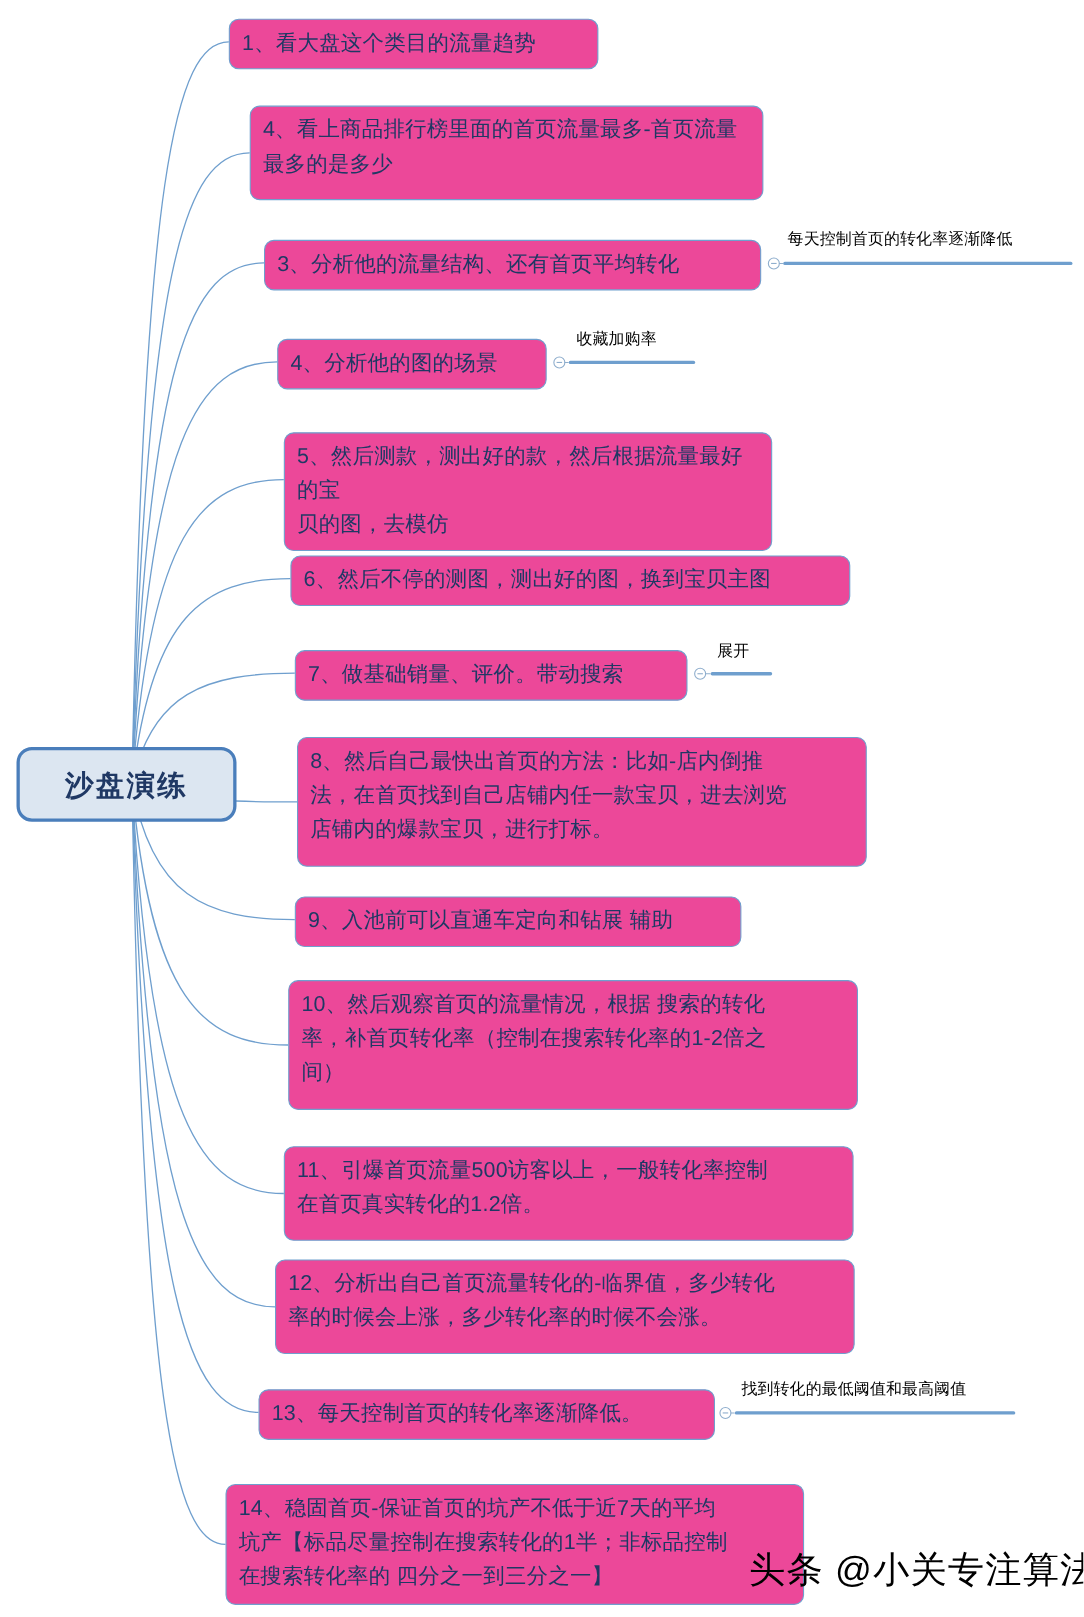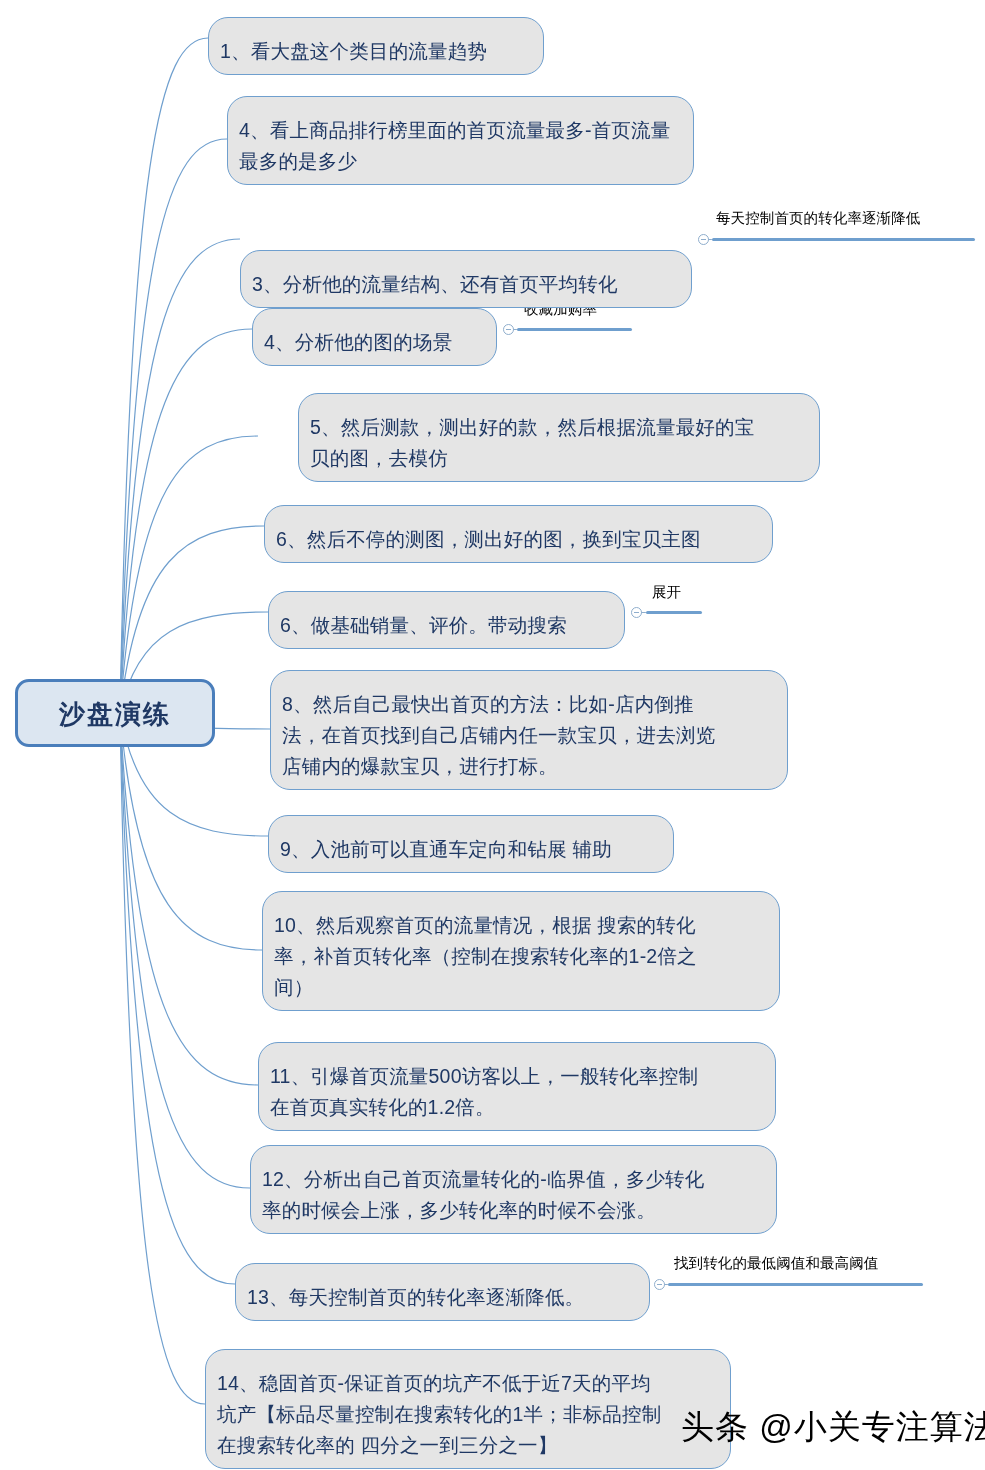--- a/index.html
+++ b/index.html
@@ -22,27 +22,27 @@
     position: absolute;
     left: 0;
     top: 0;
     width: 985px;
     height: 1470px;
     pointer-events: none;
   }
   .node {
     position: absolute;
     box-sizing: border-box;
-    background: #e5e5e5;
+    background: #ec4899;
     border: 1.6px solid #6f9fce;
-    border-radius: 20px;
+    border-radius: 9px;
     color: #1f3864;
     font-size: 19.5px;
     line-height: 31px;
-    padding: 18px 11px 7px 11px;
+    padding: 6px 11px 7px 11px;
     letter-spacing: 0.2px;
     white-space: pre-line;
     z-index: 3;
   }
   .node.root {
     background: #dce6f1;
     border: 3px solid #4a7ebb;
     border-radius: 14px;
     font-size: 26px;
     font-weight: bold;
@@ -115,34 +115,34 @@
       <path d="M 120 713 C 135.6 1102.5, 178.5 1188, 250 1188" fill="none" stroke="#6f9fce" stroke-width="1.2"></path>
       <path d="M 120 713 C 133.8 1181.22, 171.75 1284, 235 1284" fill="none" stroke="#6f9fce" stroke-width="1.2"></path>
       <path d="M 120 713 C 130.2 1279.62, 158.25 1404, 205 1404" fill="none" stroke="#6f9fce" stroke-width="1.2"></path>
     </svg>
 
   <div id="nodes-layer">
       <div class="node root" style="left: 15px; top: 679px; width: 200px; height: 68px;">沙盘演练</div>
       <div class="node" style="left: 208px; top: 17px; width: 336px; min-height: 42px;">1、看大盘这个类目的流量趋势</div>
       <div class="node" style="left: 227px; top: 96px; width: 467px; min-height: 86px;">4、看上商品排行榜里面的首页流量最多-首页流量
 最多的是多少</div>
-      <div class="node" style="left: 240px; top: 218px; width: 452px; min-height: 42px; margin-top: 32px;">3、分析他的流量结构、还有首页平均转化</div>
+      <div class="node" style="left: 240px; top: 218px; width: 452px; min-height: 42px;">3、分析他的流量结构、还有首页平均转化</div>
       <div class="sub-dot" style="left: 698px; top: 234px;"></div>
       <div class="sub-line" style="left: 712px; top: 238px; width: 263px; height: 3px;"></div>
       <div class="sub-line" style="left: 708px; top: 238.5px; width: 4px; height: 1.4px; background: rgb(143, 174, 205);"></div>
       <div class="sub-label" style="left: 716px; top: 209px;">每天控制首页的转化率逐渐降低</div>
       <div class="node" style="left: 252px; top: 308px; width: 245px; min-height: 42px;">4、分析他的图的场景</div>
       <div class="sub-dot" style="left: 503px; top: 324px;"></div>
       <div class="sub-line" style="left: 517px; top: 328px; width: 115px; height: 3px;"></div>
       <div class="sub-line" style="left: 513px; top: 328.5px; width: 4px; height: 1.4px; background: rgb(143, 174, 205);"></div>
       <div class="sub-label" style="left: 524px; top: 300px;">收藏加购率</div>
-      <div class="node" style="left: 258px; top: 393px; width: 522px; min-height: 86px; margin-left: 40px;">5、然后测款，测出好的款，然后根据流量最好的宝
+      <div class="node" style="left: 258px; top: 393px; width: 444px; min-height: 86px;">5、然后测款，测出好的款，然后根据流量最好的宝
 贝的图，去模仿</div>
       <div class="node" style="left: 264px; top: 505px; width: 509px; min-height: 42px;">6、然后不停的测图，测出好的图，换到宝贝主图</div>
-      <div class="node" style="left: 268px; top: 591px; width: 357px; min-height: 42px;">6、做基础销量、评价。带动搜索</div>
+      <div class="node" style="left: 268px; top: 591px; width: 357px; min-height: 42px;">7、做基础销量、评价。带动搜索</div>
       <div class="sub-dot" style="left: 631px; top: 607px;"></div>
       <div class="sub-line" style="left: 646px; top: 611px; width: 56px; height: 3px;"></div>
       <div class="sub-line" style="left: 641px; top: 611.5px; width: 5px; height: 1.4px; background: rgb(143, 174, 205);"></div>
       <div class="sub-label" style="left: 652px; top: 583px;">展开</div>
       <div class="node" style="left: 270px; top: 670px; width: 518px; min-height: 118px;">8、然后自己最快出首页的方法：比如-店内倒推
 法，在首页找到自己店铺内任一款宝贝，进去浏览
 店铺内的爆款宝贝，进行打标。</div>
       <div class="node" style="left: 268px; top: 815px; width: 406px; min-height: 42px;">9、入池前可以直通车定向和钻展 辅助</div>
       <div class="node" style="left: 262px; top: 891px; width: 518px; min-height: 118px;">10、然后观察首页的流量情况，根据 搜索的转化
 率，补首页转化率（控制在搜索转化率的1-2倍之

